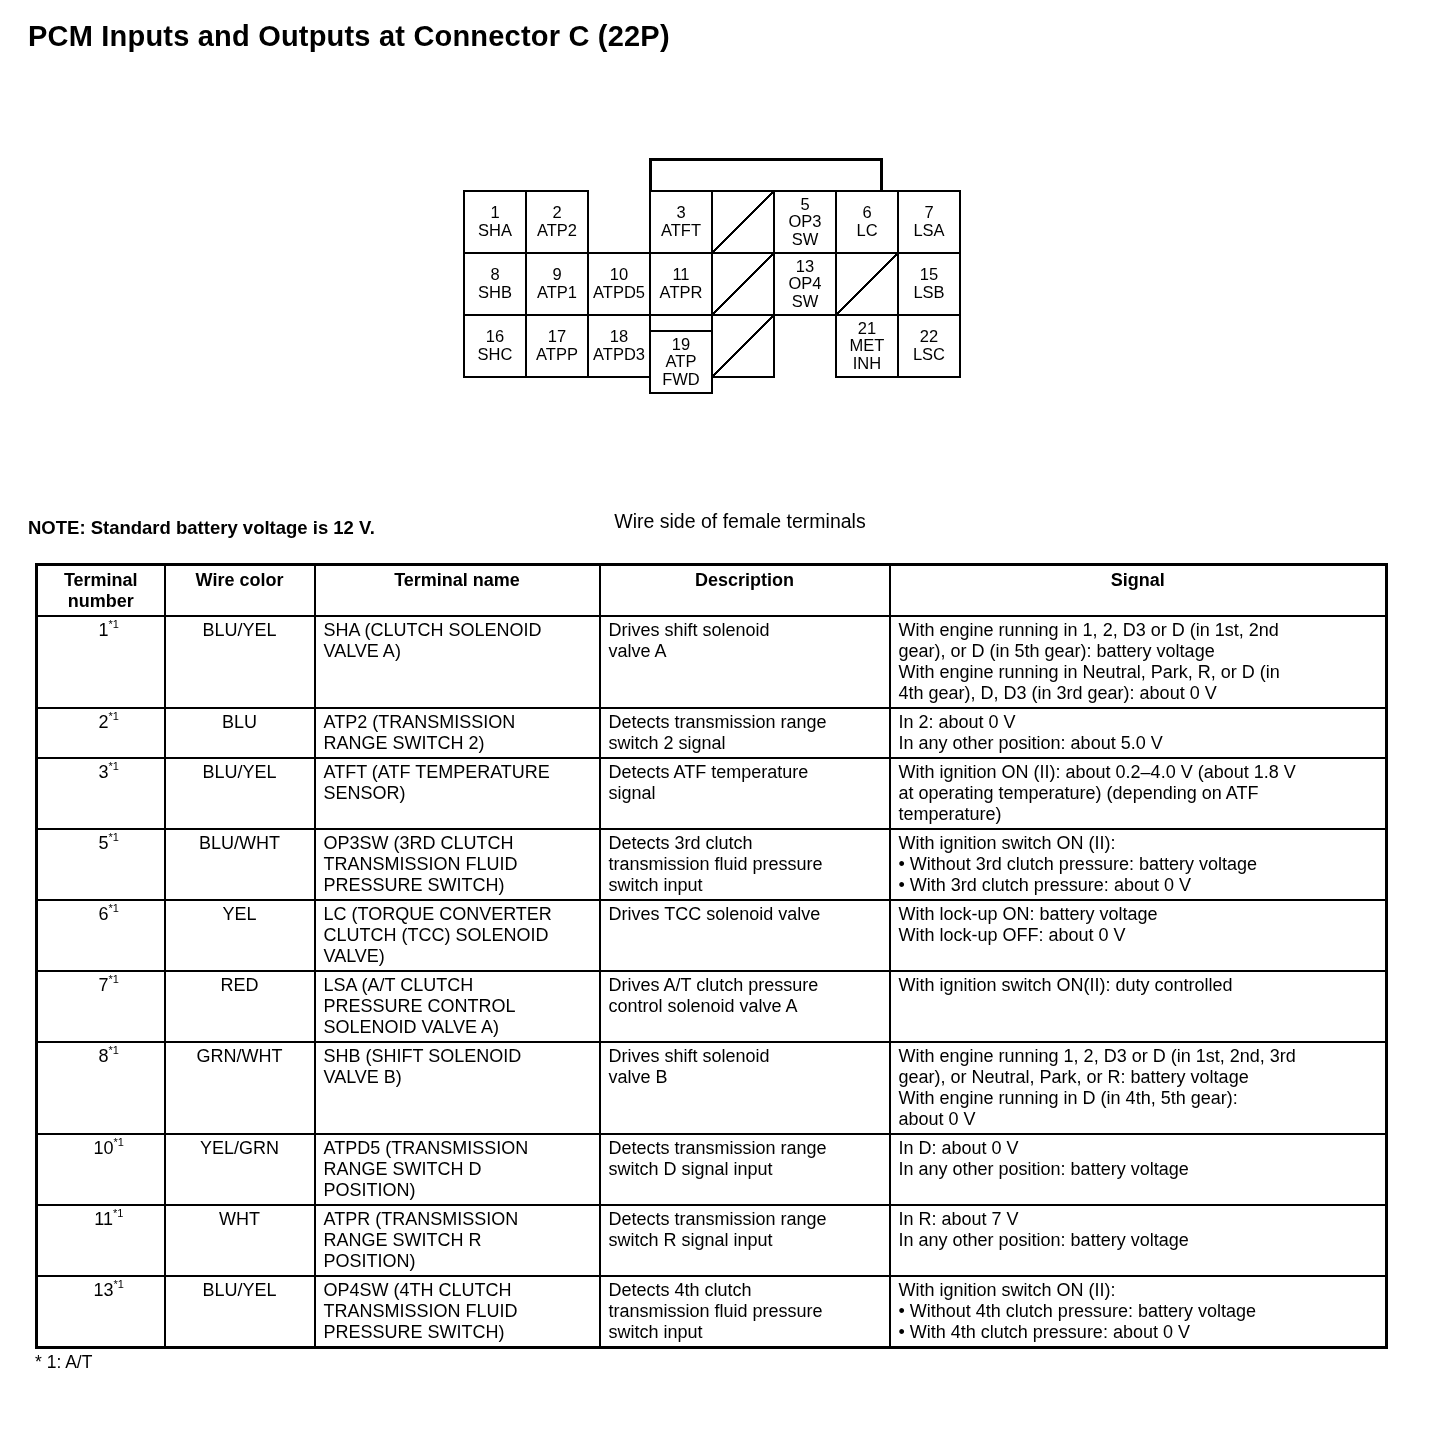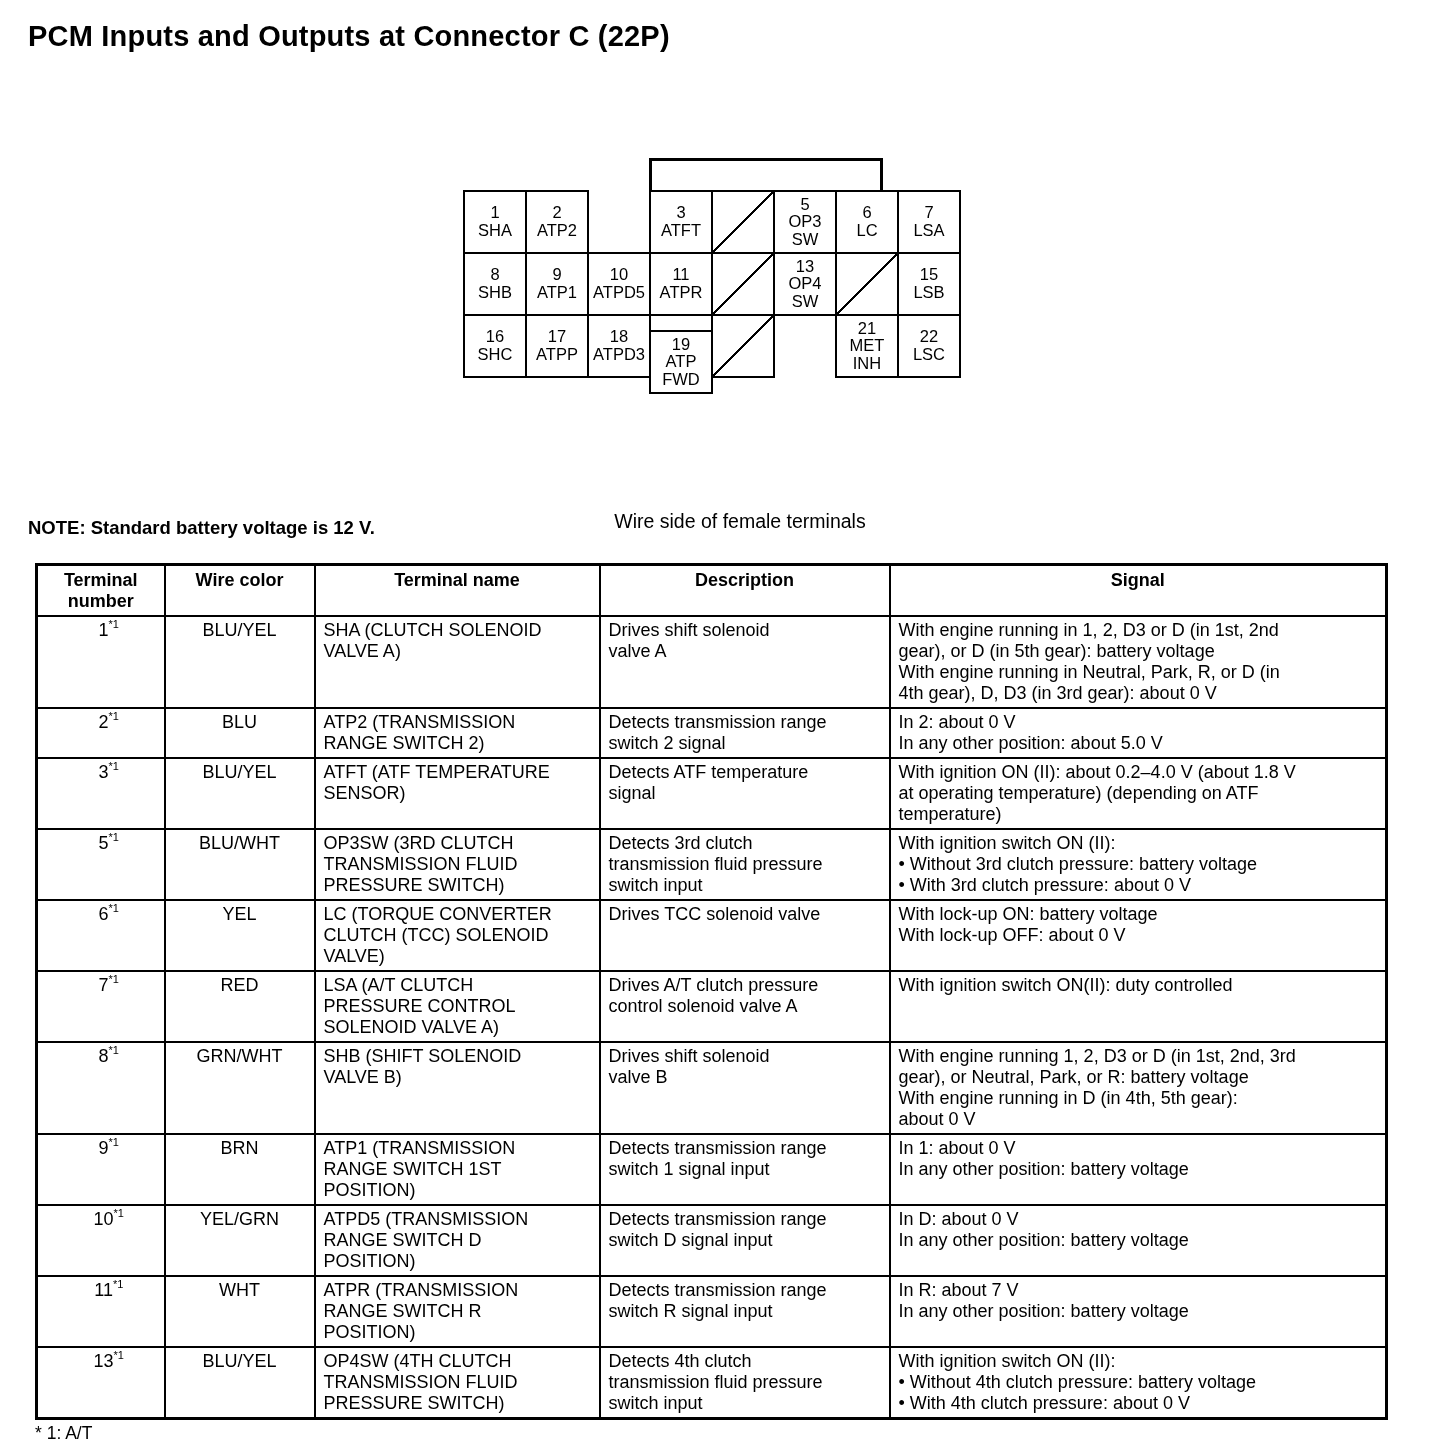--- a/index.html
+++ b/index.html
@@ -182,31 +182,20 @@
           <td>SHB (SHIFT SOLENOID
 VALVE B)</td>
           <td>Drives shift solenoid
 valve B</td>
           <td>With engine running 1, 2, D3 or D (in 1st, 2nd, 3rd
 gear), or Neutral, Park, or R: battery voltage
 With engine running in D (in 4th, 5th gear):
 about 0 V</td>
         </tr>
         <tr>
-          <td class="c-num"><span>9</span><sup>*1</sup></td>
-          <td class="c-wire">BRN</td>
-          <td>ATP1 (TRANSMISSION
-RANGE SWITCH 1ST
-POSITION)</td>
-          <td>Detects transmission range
-switch 1 signal input</td>
-          <td>In 1: about 0 V
-In any other position: battery voltage</td>
-        </tr>
-        <tr>
           <td class="c-num"><span>10</span><sup>*1</sup></td>
           <td class="c-wire">YEL/GRN</td>
           <td>ATPD5 (TRANSMISSION
 RANGE SWITCH D
 POSITION)</td>
           <td>Detects transmission range
 switch D signal input</td>
           <td>In D: about 0 V
 In any other position: battery voltage</td>
         </tr>

